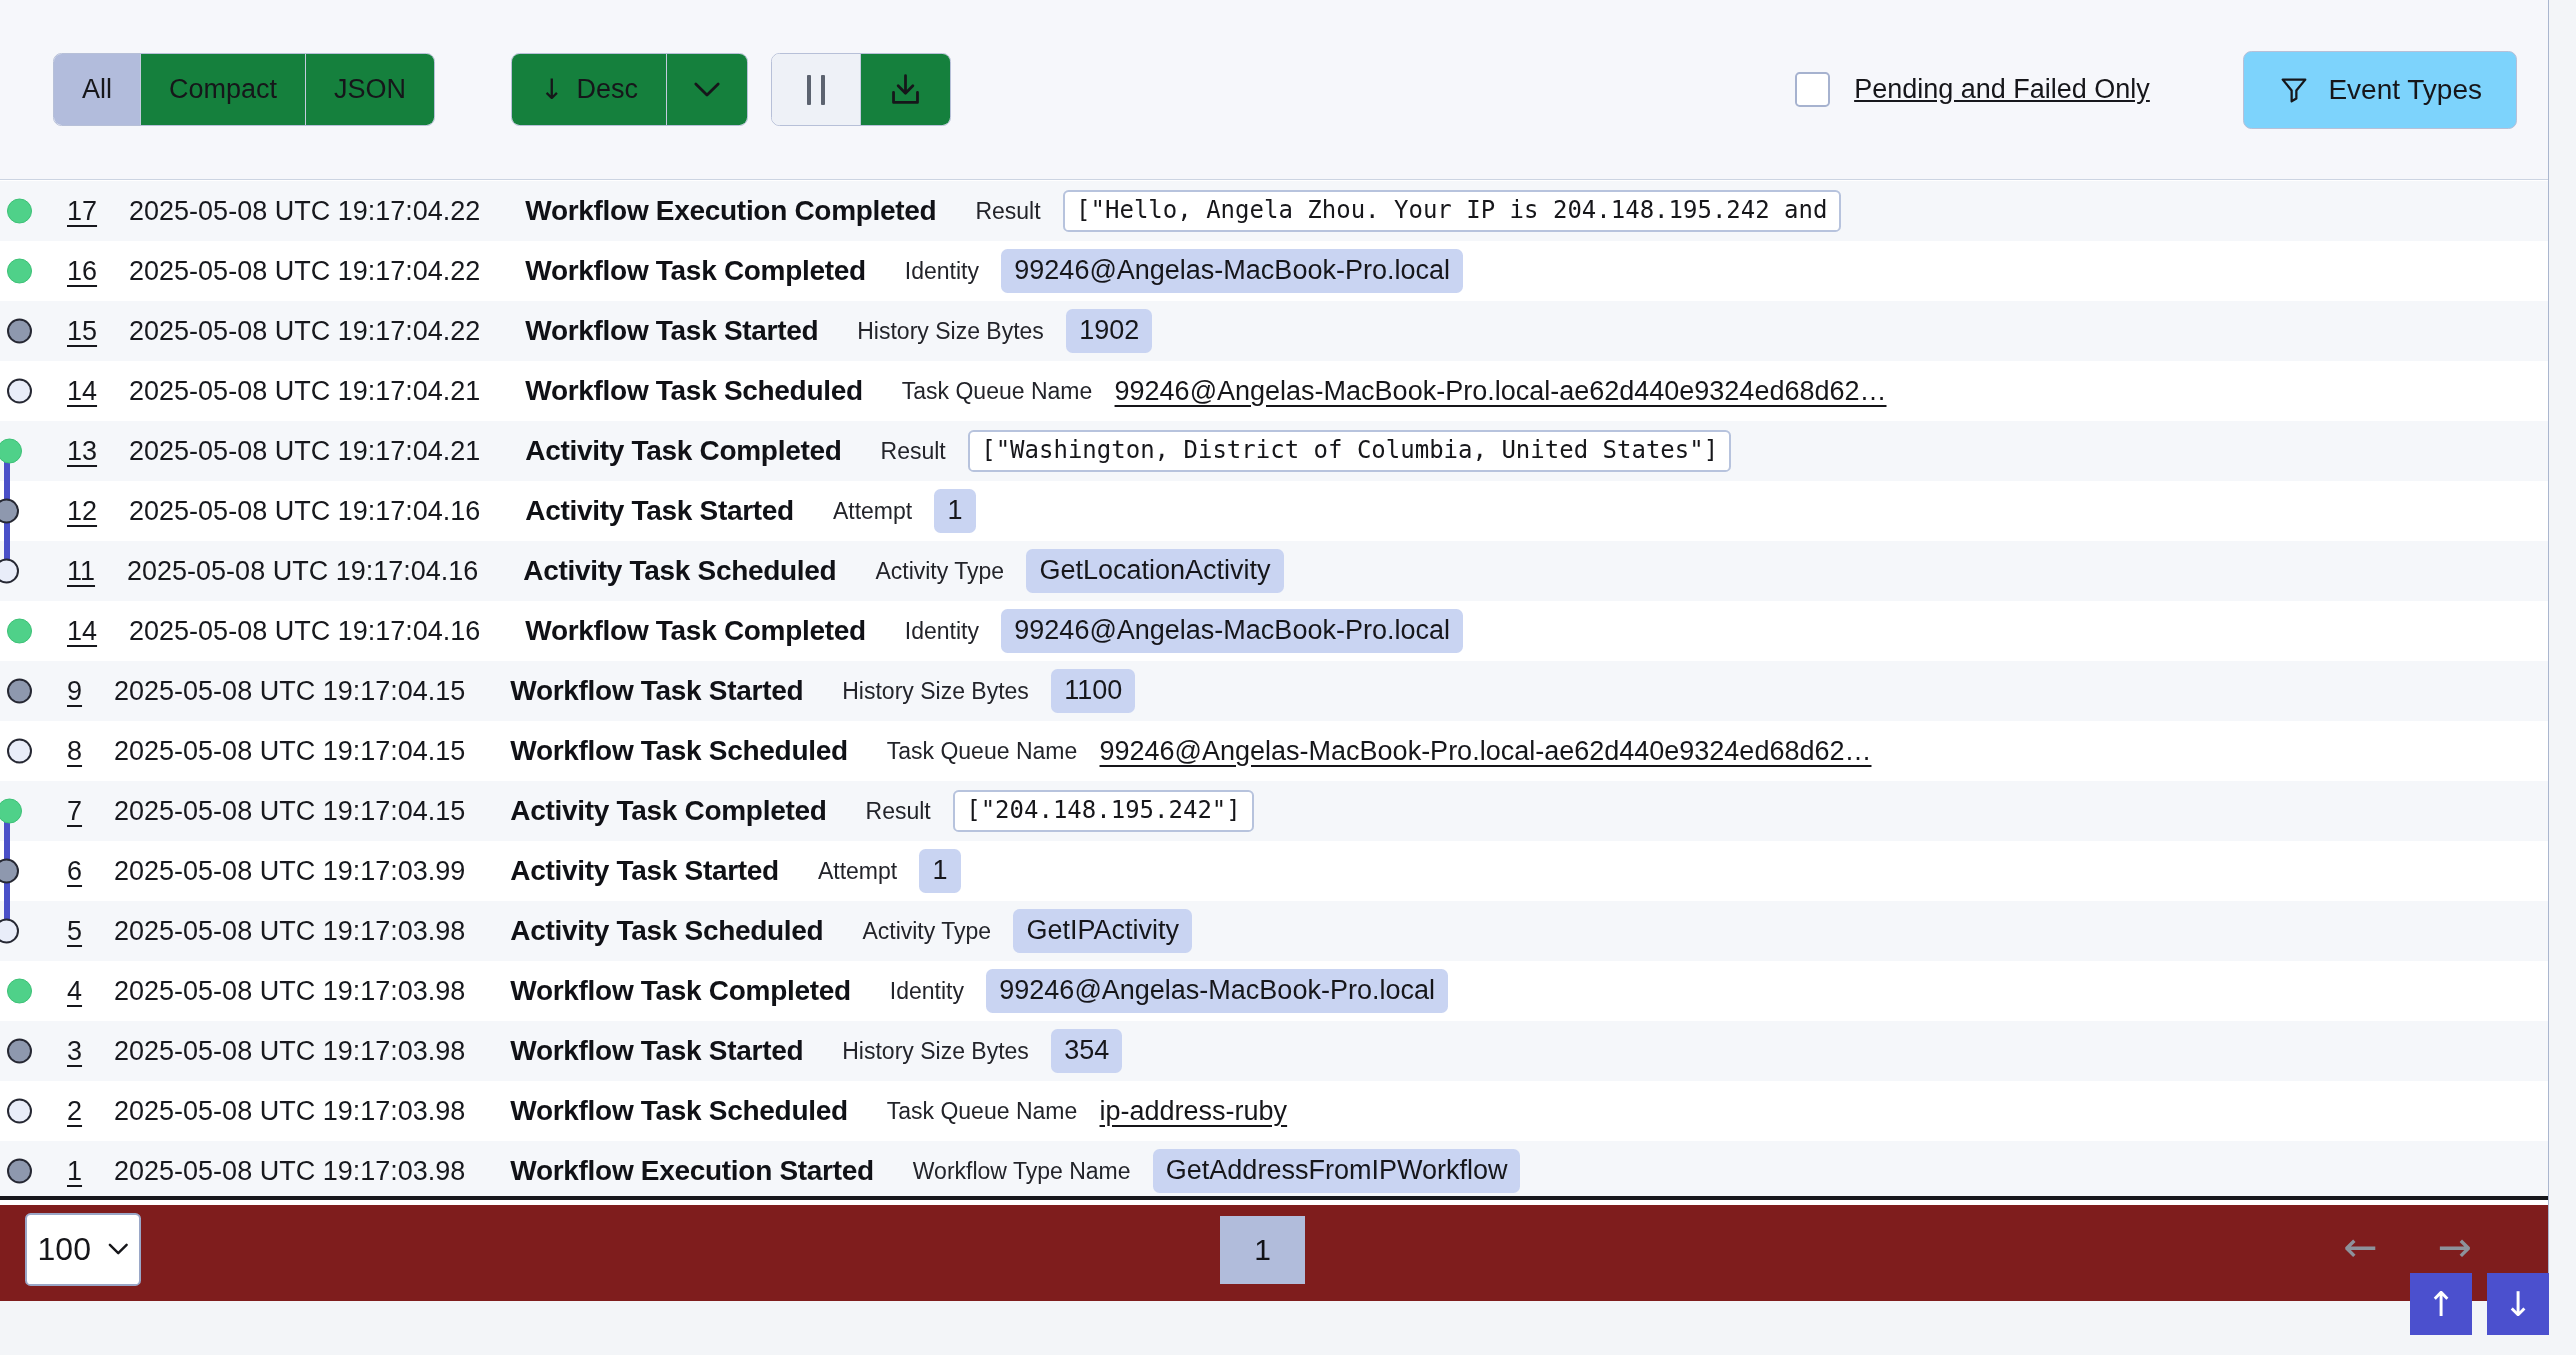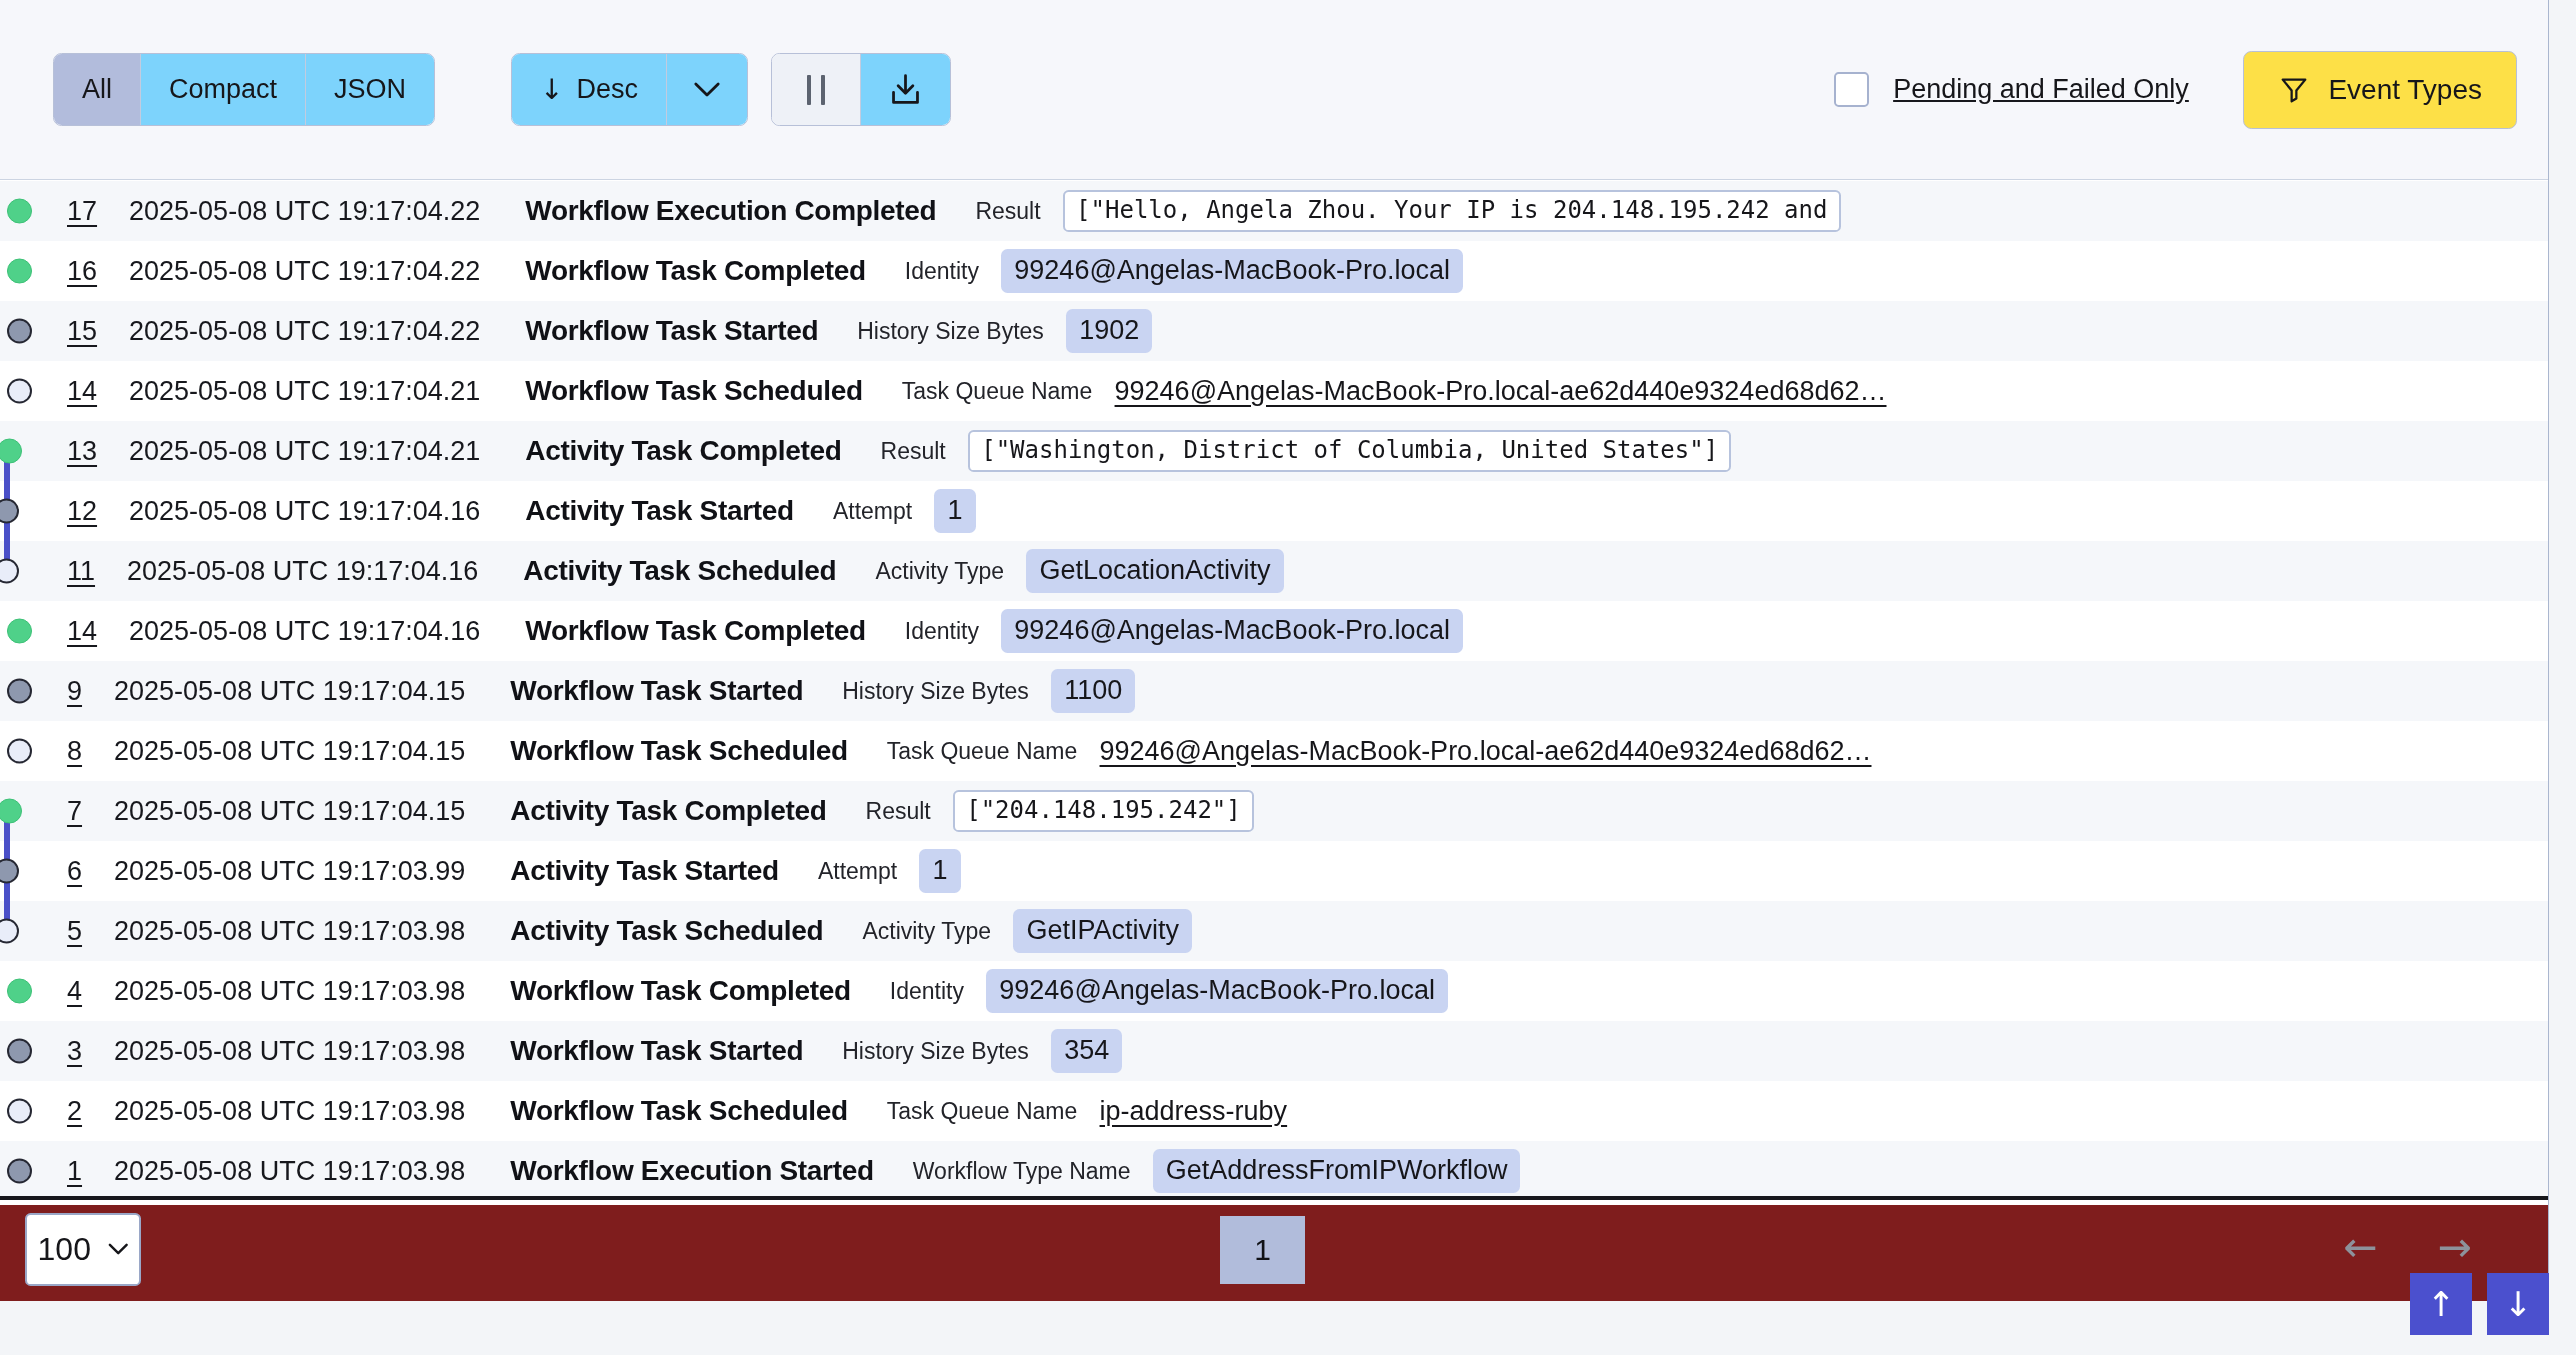--- a/index.html
+++ b/index.html
@@ -31,40 +31,40 @@
   .toolbar-left { display:flex; align-items:center; }
   .toolbar-right { margin-left:auto; display:flex; align-items:center; gap:54px; }
   .seg-group {
     display:flex; align-items:stretch;
     border:1.9px solid #b7c0d8; border-radius:8.4px;
     background:#ffffff; overflow:hidden; height:73px;
   }
   .seg {
     display:flex; align-items:center; justify-content:center;
     font-size:27px; color:#16161a; padding:0 28px;
-    border-right:1.9px solid #c3cbdf; cursor:pointer; background:#7dd3fc;
+    border-right:1.9px solid #c3cbdf; cursor:pointer; background:#15803d;
   }
   .seg:last-child { border-right:none; }
   .seg.selected { background:#b2bcdc; }
   .gap82 { width:76px; } .gap25 { width:23px; }
   .arrow-glyph { font-family:"DejaVu Sans", sans-serif; font-size:28px; margin-right:13px; }
   .chev-seg { width:80px; padding:0; }
   .pause-seg { width:89px; padding:0; background:#eef1f7; gap:9.3px; }
   .pause-bar { width:4.7px; height:30px; background:#5c6370; border-radius:0.9px; }
   .dl-seg { width:89px; padding:0; }
   .cb-wrap { display:flex; align-items:center; gap:24px;text-decoration:underline; }
   .cb {
     width:35px; height:35px; background:#fff;
     border:2.8px solid #a6b2cf; border-radius:4.7px; cursor:pointer;
   }
   .cb-label { font-size:27px; color:#16161a; }
   .evt-types-btn {
     height:78px; display:flex; align-items:center; gap:18.6px;
-    background:#fde047; border:1.9px solid #b7c0d8; border-radius:8.4px;
-    padding:0 34px; font-size:28px; color:#16161a; cursor:pointer;
+    background:#7dd3fc; border:1.9px solid #b7c0d8; border-radius:8.4px;
+    padding:0 34px; font-size:28px; color:#16161a; cursor:pointer;margin-left:39px;
   }
   
   .table {
     position:absolute; left:0; top:181px; right:0;
     height:1019px;
     border-bottom:4.7px solid #17171c;
     overflow:hidden;
   }
   .main-line { position:absolute; left:16px; top:0; bottom:0; width:8.4px; background:#4a50c8; }
   .branch-line { position:absolute; left:3.7px; width:6.5px; background:#4a50c8; }

